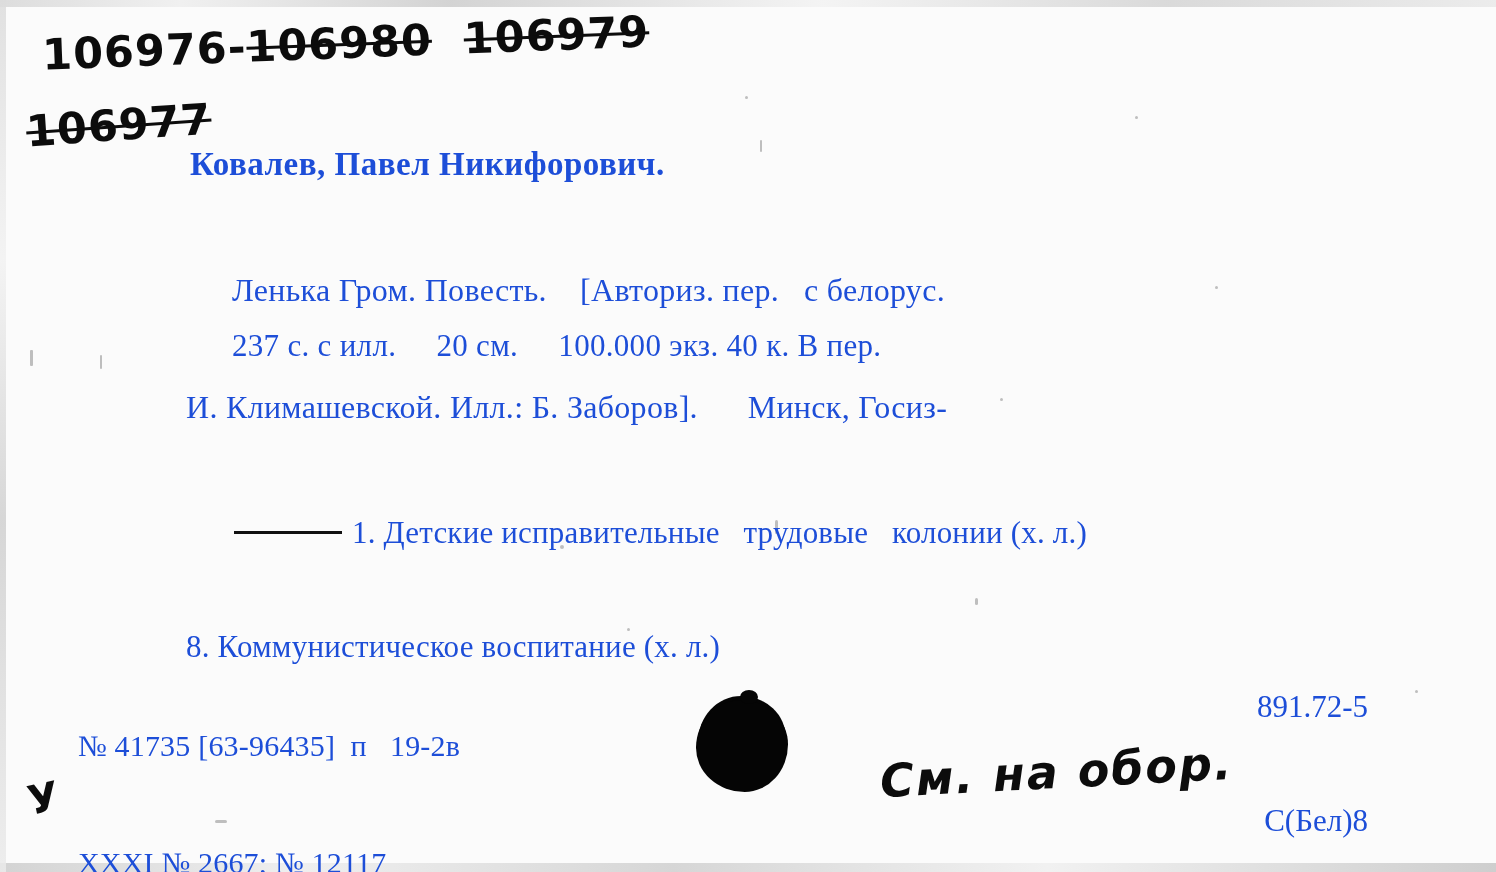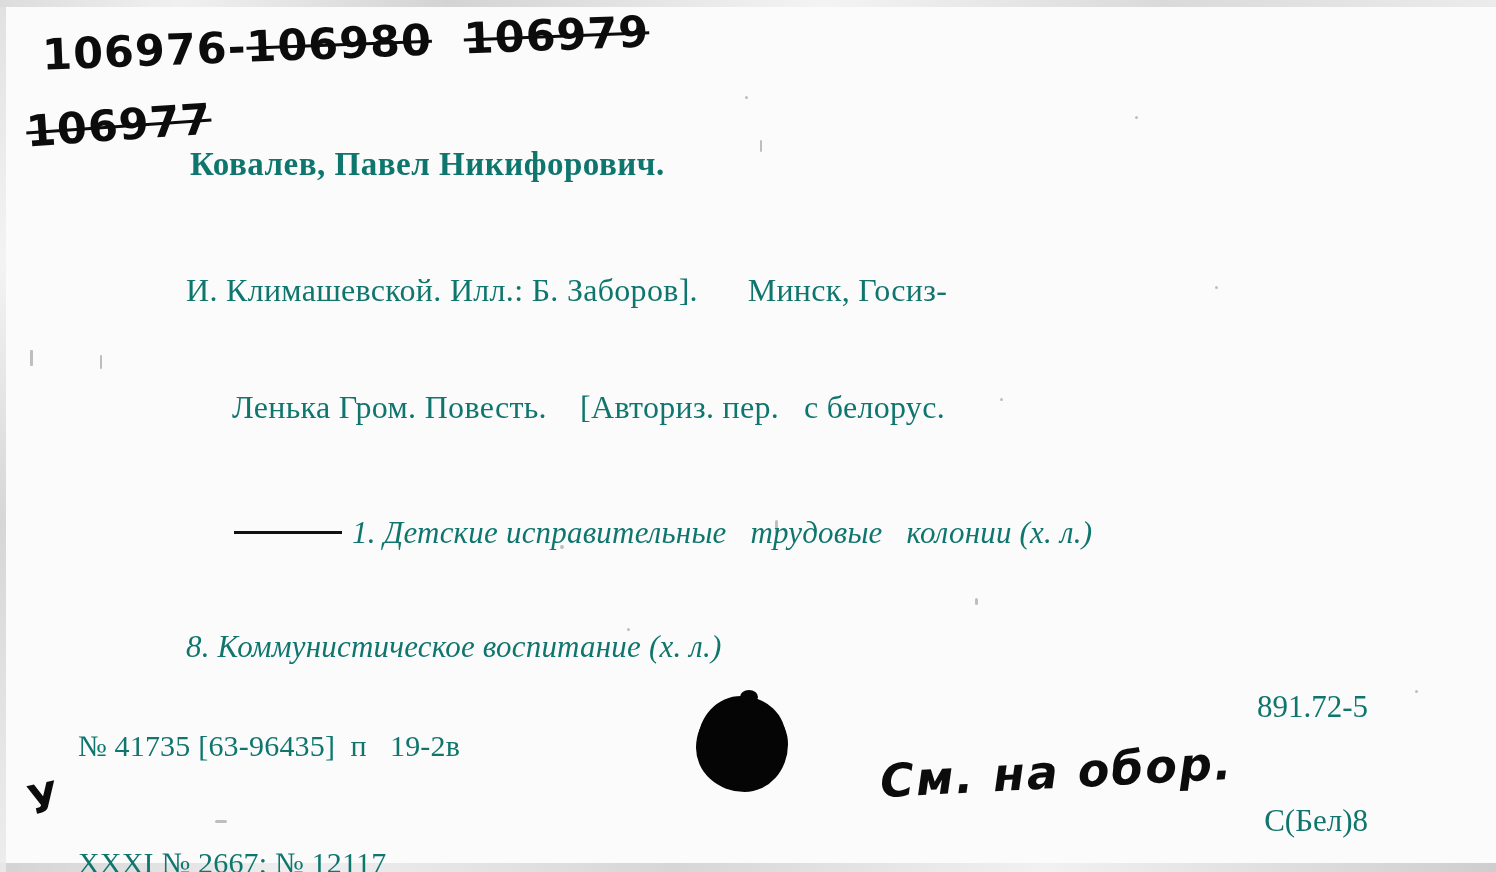--- a/index.html
+++ b/index.html
@@ -78,21 +78,21 @@
   #mark-bl {
     left: 28px; top: 775px;
     font-size: 40px;
     transform: rotate(-12deg);
   }
 
   
   .printed {
     position: absolute;
     font-family: "Liberation Serif", serif;
-    color: #0f766e;
+    color: #1d4ed8;
     white-space: pre;
   }
   #author {
     left: 190px; top: 146px;
     font-size: 33px;
     font-weight: 700;
     letter-spacing: .5px;
   }
   #title-block {
     left: 186px; top: 193px;
@@ -105,21 +105,20 @@
   #phys {
     left: 232px; top: 328px;
     font-size: 31px;
     letter-spacing: .3px;
   }
   #subjects {
     left: 186px; top: 438px;
     font-size: 31px;
     line-height: 38px;
     letter-spacing: .2px;
-    font-style: italic;
   }
   #subjects .ln { display: block; }
   #subjects .ln.indent { padding-left: 48px; }
   .dash-rule {
     display: inline-block;
     width: 108px;
     border-top: 3px solid #111;
     vertical-align: 9px;
     margin-right: 10px;
   }
@@ -183,24 +182,25 @@
     <span>106976-</span><span class="struck">106980</span><span>&nbsp;&nbsp;</span><span class="struck">106979</span>
   </div>
 
   <div class="hand" id="acc-second">
     <span class="struck">106977</span>
   </div>
 
   <div class="printed" id="author">Ковалев, Павел Никифорович.</div>
 
   <div class="printed" id="title-block">
+    <span class="ln indent">Ленька Гром. Повесть.    [Авториз. пер.   с белорус.</span>
     <span class="ln">И. Климашевской. Илл.: Б. Заборов].      Минск, Госиз-</span>
-    <span class="ln indent">Ленька Гром. Повесть.    [Авториз. пер.   с белорус.</span>
-  </div>
-
+  </div>
+
+  <div class="printed" id="phys">237 с. с илл.     20 см.     100.000 экз. 40 к. В пер.</div>
 
   <div class="printed" id="subjects">
     <span class="ln indent"><span class="dash-rule"></span><span>1. Детские исправительные   трудовые   колонии (х. л.)</span></span>
     <span class="ln">8. Коммунистическое воспитание (х. л.)</span>
   </div>
 
   <div class="printed" id="classmark">
     <span class="ln">891.72-5</span>
     <span class="ln">С(Бел)8</span>
   </div>

